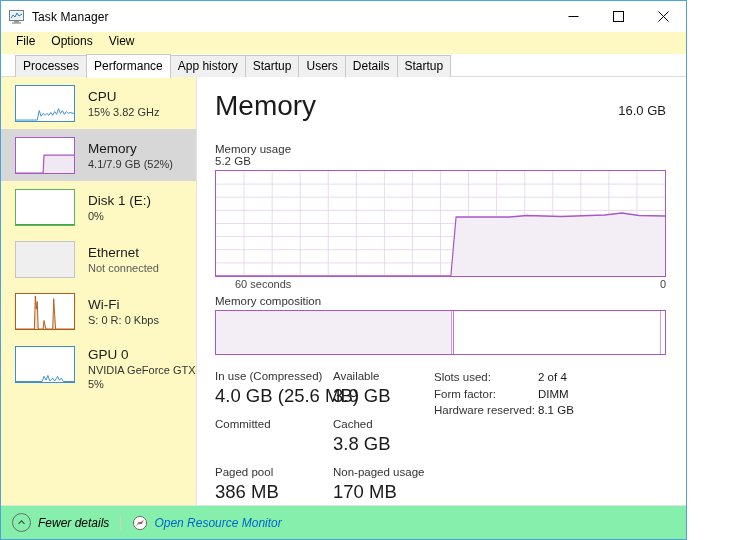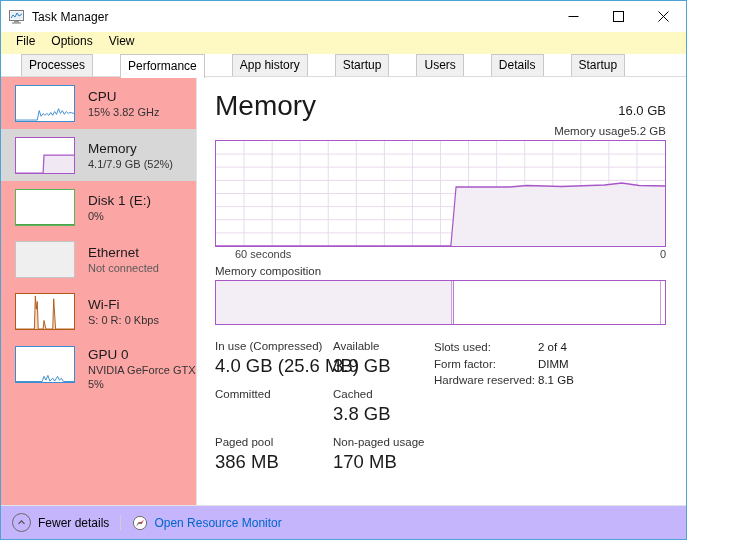--- a/index.html
+++ b/index.html
@@ -77,25 +77,24 @@
     color: #000;
     padding: 2px 8px 3px 8px;
     cursor: default;
   }
 
   
   .tabstrip {
     height: 23px;
     flex: 0 0 23px;
     display: flex;
-    align-items: flex-start;
-    padding-left: 20px;
+    align-items: center;
+    padding-left: 14px;
     background: #ffffff;
     position: relative;
-    gap: 28px;
   }
   .tabstrip:after {
     content: "";
     position: absolute;
     left: 0; right: 0; bottom: 0;
     height: 1px;
     background: #dcdcdc;
   }
   .tab {
     font-size: 12px;
@@ -125,21 +124,21 @@
     flex: 1 1 auto;
     display: flex;
     min-height: 0;
     position: relative;
   }
 
   
   .sidebar {
     width: 195px;
     flex: 0 0 195px;
-    background: #fca5a5;
+    background: #fef9c3;
     border-right: 1px solid #e3e3e3;
     overflow: hidden;
     position: relative;
   }
   .side-item {
     height: 52px;
     display: flex;
     align-items: center;
     padding-left: 14px;
     cursor: default;
@@ -193,23 +192,24 @@
     font-weight: normal;
     color: #1a1a1a;
     line-height: 34px;
   }
   .main-total {
     font-size: 13px;
     color: #1a1a1a;
   }
   .graph-label-row {
     display: flex;
-    justify-content: flex-end;
+    justify-content: center;
     align-items: baseline;
-    margin-top: 2px;
+    margin-top: 20px;
+    flex-direction: column;
   }
   .graph-label {
     font-size: 11.5px;
     color: #333;
   }
   .graph-max {
     font-size: 11.5px;
     color: #333;
   }
   .graph-box {
@@ -304,21 +304,22 @@
   }
 
   
   .statusbar {
     flex: 0 0 33px;
     height: 33px;
     border-top: 1px solid #e3e3e3;
     display: flex;
     align-items: center;
     padding-left: 11px;
-    background: #c4b5fd;
+    background: #86efac;
+    font-style: italic;
   }
   .chev-circle {
     width: 17px; height: 17px;
     border-radius: 50%;
     border: 1px solid #6b6b6b;
     display: flex;
     align-items: center;
     justify-content: center;
     flex: 0 0 17px;
   }

